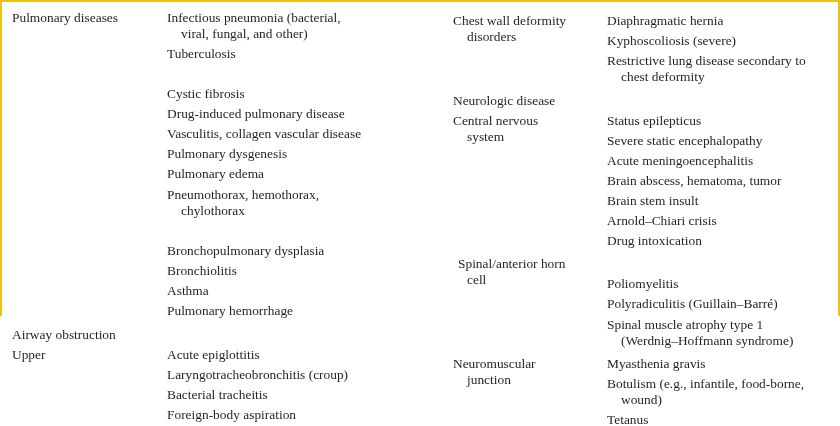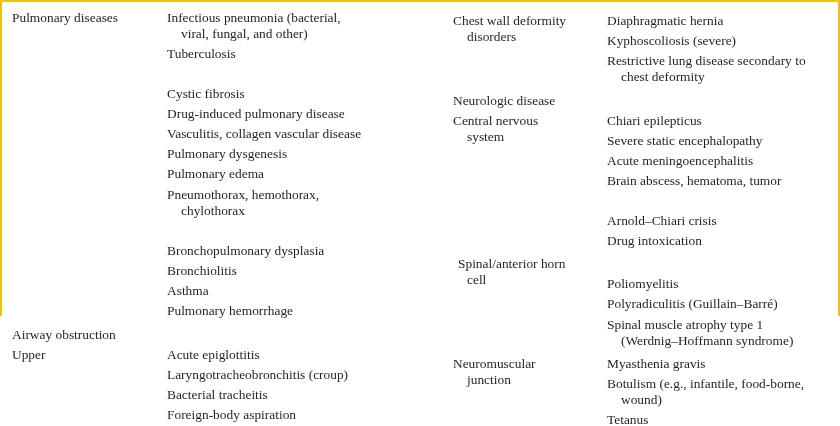--- a/index.html
+++ b/index.html
@@ -54,24 +54,25 @@
   <div class="txt" style="left:456px;top:254px">Spinal/anterior horn</div>
   <div class="txt cont" style="left:451px;top:270px">cell</div>
   <div class="txt" style="left:451px;top:354px">Neuromuscular</div>
   <div class="txt cont" style="left:451px;top:370px">junction</div>
 
   <div class="txt" style="left:605px;top:11px">Diaphragmatic hernia</div>
   <div class="txt" style="left:605px;top:31px">Kyphoscoliosis (severe)</div>
   <div class="txt" style="left:605px;top:51px">Restrictive lung disease secondary to</div>
   <div class="txt cont" style="left:605px;top:67px">chest deformity</div>
 
-  <div class="txt" style="left:605px;top:111px">Chiari epilepticus</div>
+  <div class="txt" style="left:605px;top:111px">Status epilepticus</div>
   <div class="txt" style="left:605px;top:131px">Severe static encephalopathy</div>
   <div class="txt" style="left:605px;top:151px">Acute meningoencephalitis</div>
   <div class="txt" style="left:605px;top:171px">Brain abscess, hematoma, tumor</div>
+  <div class="txt" style="left:605px;top:191px">Brain stem insult</div>
   <div class="txt" style="left:605px;top:211px">Arnold–Chiari crisis</div>
   <div class="txt" style="left:605px;top:231px">Drug intoxication</div>
 
   <div class="txt" style="left:605px;top:274px">Poliomyelitis</div>
   <div class="txt" style="left:605px;top:294px">Polyradiculitis (Guillain–Barré)</div>
   <div class="txt" style="left:605px;top:315px">Spinal muscle atrophy type 1</div>
   <div class="txt cont" style="left:605px;top:331px">(Werdnig–Hoffmann syndrome)</div>
 
   <div class="txt" style="left:605px;top:354px">Myasthenia gravis</div>
   <div class="txt" style="left:605px;top:374px">Botulism (e.g., infantile, food-borne,</div>

